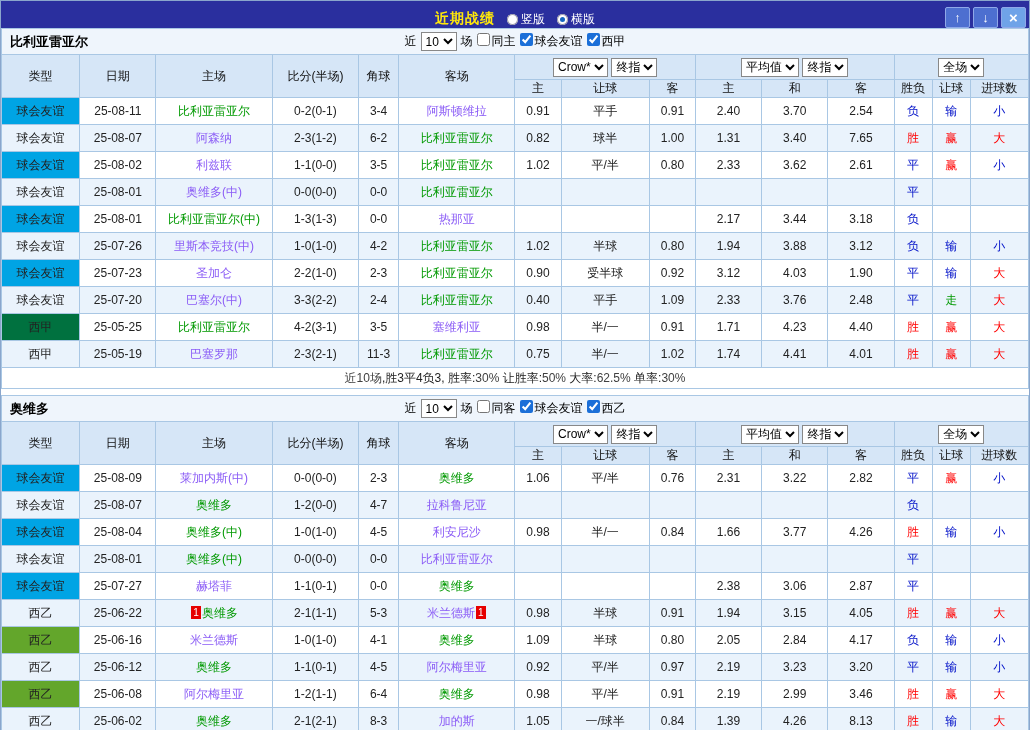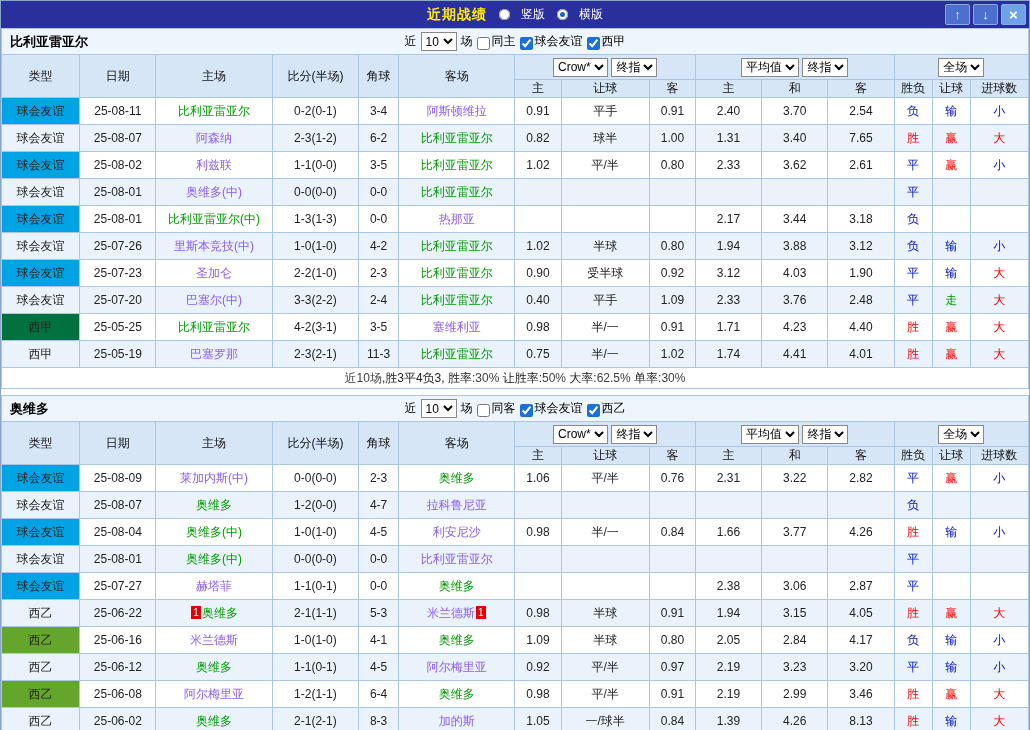--- a/index.html
+++ b/index.html
@@ -1,39 +1,39 @@
 <!DOCTYPE html>
 <html><head>
 <meta charset="utf-8">
 <style>
   html,body{margin:0;padding:0}
   body{width:1030px;height:730px;overflow:hidden;background:#fff;
        font-family:"Liberation Sans","DejaVu Sans",sans-serif}
   .window{width:1030px;height:730px;border:1px solid #8AA6CC;display:flex;flex-direction:column;background:#fff;box-sizing:border-box}
 
   
-  .titlebar{flex:0 0 27px;background:#2A2F9E;display:flex;align-items:center;position:relative;padding:0 3px}
+  .titlebar{flex:0 0 27px;background:#2A2F9E;display:flex;align-items:flex-end;position:relative;padding:0 3px}
   .title-group{position:absolute;left:0;right:0;display:flex;justify-content:center;align-items:center;gap:12px;pointer-events:none}
   .window-title{color:#FFE80A;font-weight:bold;font-size:14px;letter-spacing:1px}
   .layout-radios{display:flex;gap:12px;align-items:center}
-  .radio-opt{display:flex;align-items:center;gap:11px;color:#fff;font-size:12px;cursor:pointer;pointer-events:auto}
+  .radio-opt{display:flex;align-items:center;gap:3px;color:#fff;font-size:12px;cursor:pointer;pointer-events:auto}
   .radio-circle{width:11px;height:11px;border-radius:50%;background:#fff;box-shadow:inset 0 0 0 1px #99a;position:relative;display:inline-block}
   .radio-circle.sel::after{content:"";position:absolute;left:3px;top:3px;width:5px;height:5px;border-radius:50%;background:#1565C0}
   .win-btns{margin-left:auto;display:flex;gap:3px;z-index:2}
   .win-btn{width:25px;height:21px;border:1px solid #8FA8E8;border-radius:2px;background:#4D6FD0;color:#fff;font-size:13px;font-weight:bold;display:flex;align-items:center;justify-content:center;cursor:pointer;padding:0;line-height:1}
   .win-btn.close{background:#6FA3E8;font-size:15px}
 
   
   .team-section{flex:0 0 auto}
   .gap{height:6px;background:#fff}
   .section-bar{height:26px;background:#EFF5FC;border:1px solid #A9C7E4;border-bottom:none;display:flex;align-items:center;position:relative;box-sizing:border-box}
   .team-name{font-size:13px;font-weight:bold;color:#000;margin-left:8px;z-index:1}
   .filters{position:absolute;left:0;right:0;display:flex;justify-content:center;align-items:center;gap:4px;font-size:12px;color:#000}
   .filters select,.grid thead select{font-size:12px;height:19px;border:1px solid #888;background:#fff}
-  .cb{display:flex;align-items:flex-end;gap:2px;cursor:pointer}
+  .cb{display:flex;align-items:flex-start;gap:2px;cursor:pointer}
   .cb input{width:13px;height:13px;accent-color:#1B6FD8;margin:0}
 
   
   .grid{width:100%;border-collapse:collapse;table-layout:fixed}
   .grid th,.grid td{border:1px solid #A9C7E4;text-align:center;font-size:12px;padding:0 1px;overflow:hidden;white-space:nowrap}
   .grid thead th{background:#D6E6F7;font-weight:normal;color:#111}
   .grid thead tr.ctrl th{height:24px}
   .grid thead tr.sub th{height:17px}
   .sel-cell{background:#D6E6F7}
   .grid tbody td{height:26px;background:#fff;color:#222}

